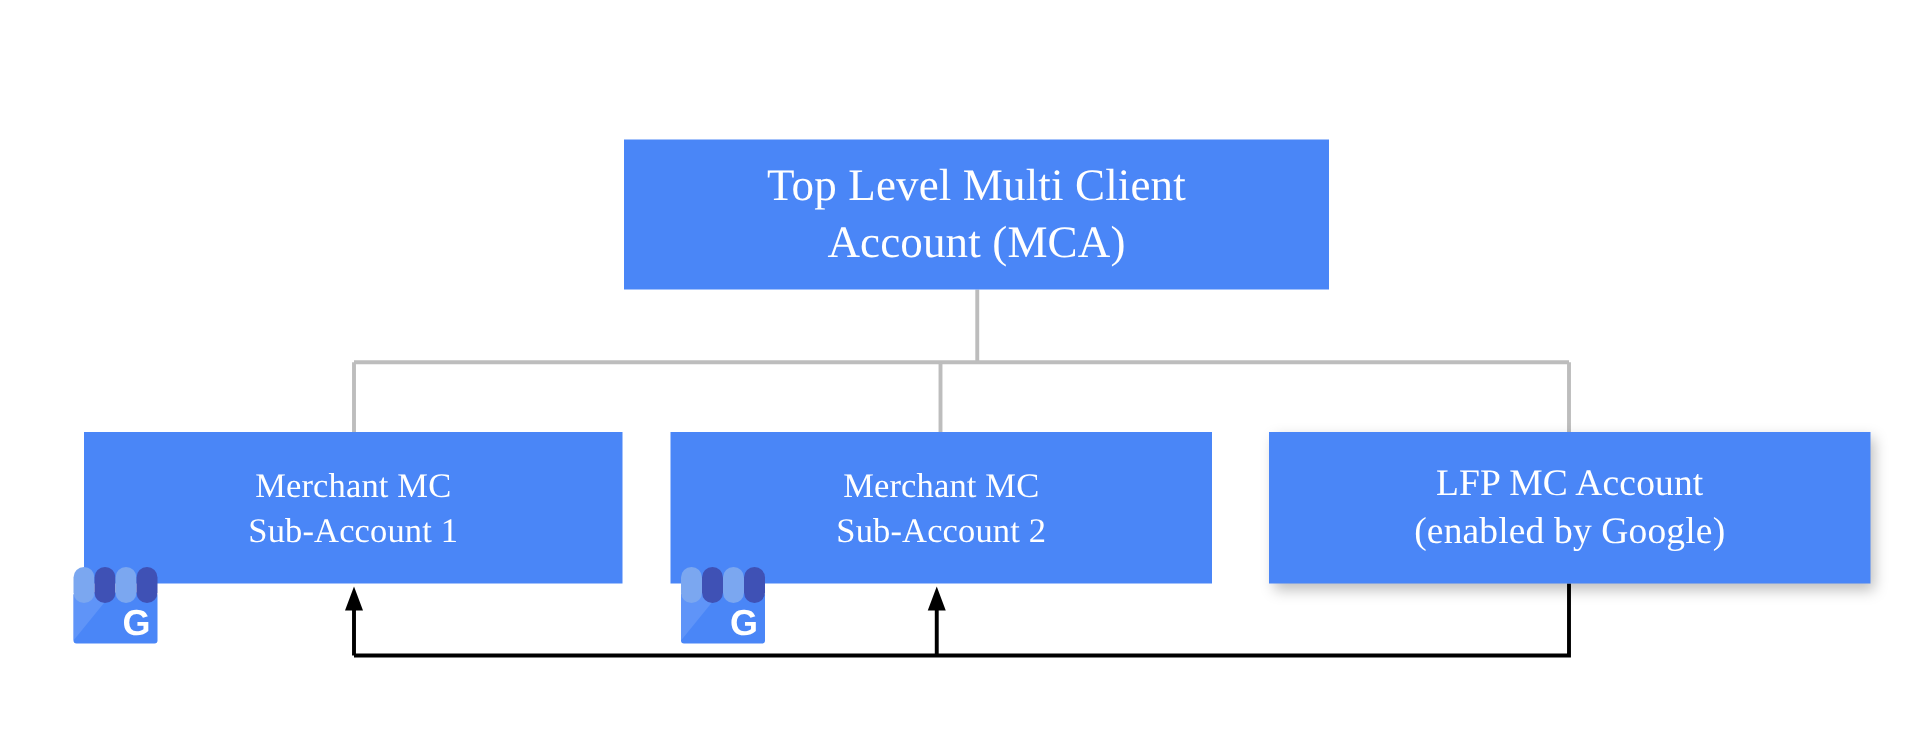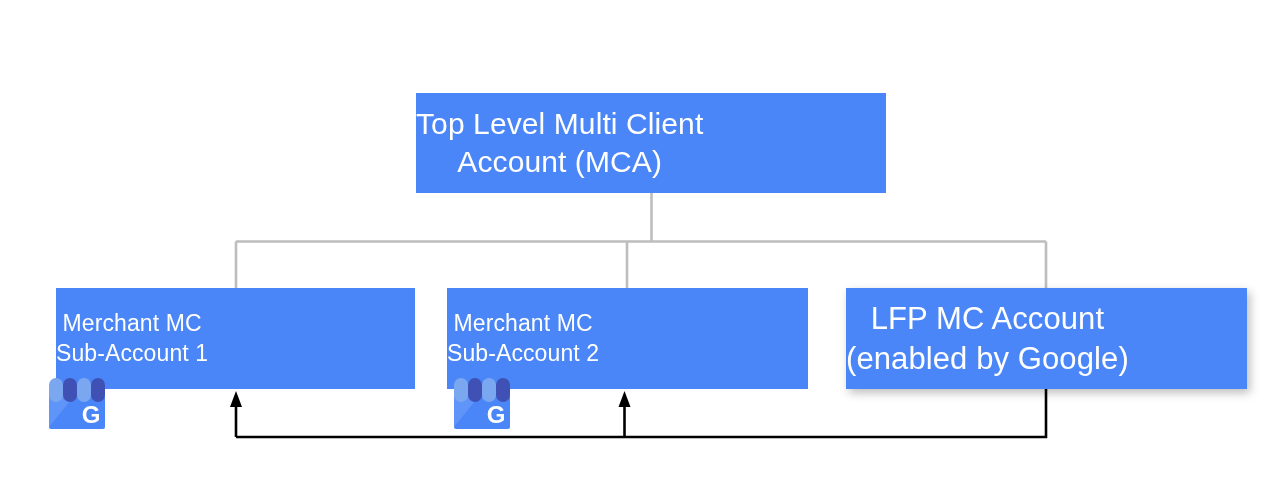--- a/index.html
+++ b/index.html
@@ -30,23 +30,25 @@
   }
 
   
   .node {
     position: absolute;
     box-sizing: border-box;
     background: #4a86f7;
     color: #ffffff;
     display: flex;
     align-items: center;
+    justify-content: center;
     text-align: center;
     line-height: 1.28;
     letter-spacing: 0.1px;
+    font-family: Liberation Serif, serif;
   }
   .node .label {
     display: block;
     white-space: pre-line;
   }
 
   #node-mca {
     left: 416px;
     top: 93px;
     width: 470px;
@@ -65,21 +67,21 @@
     top: 288px;
     width: 361px;
     height: 101px;
     font-size: 23px;
   }
   #node-lfp {
     left: 846px;
     top: 288px;
     width: 401px;
     height: 101px;
-    font-size: 31px;
+    font-size: 25px;
     box-shadow: 3px 4px 9px rgba(0,0,0,0.26);
   }
 
   
   .gmb-icon {
     position: absolute;
     width: 72px;
     height: 72px;
   }
   #gmb-icon-1 { left: 41px; top: 365px; }

